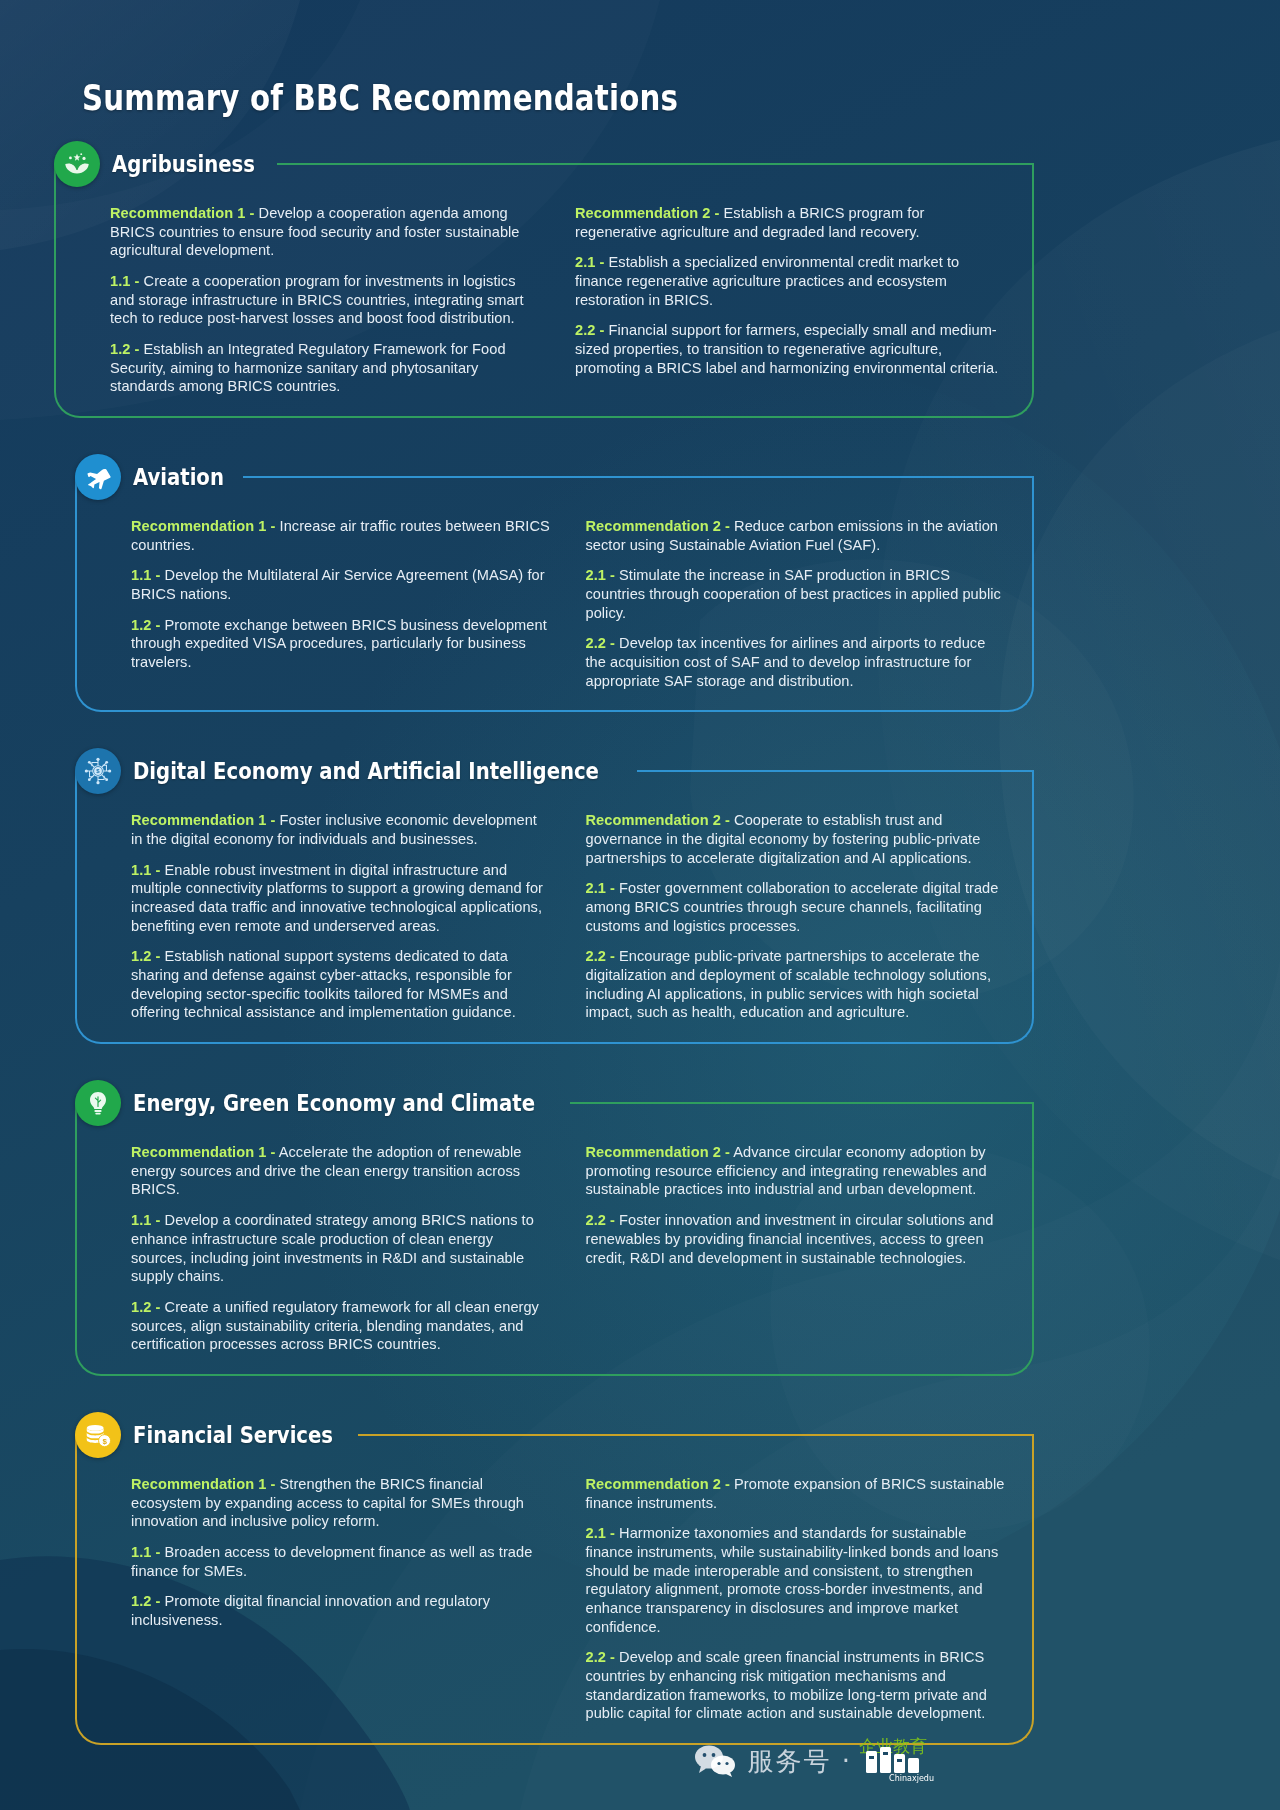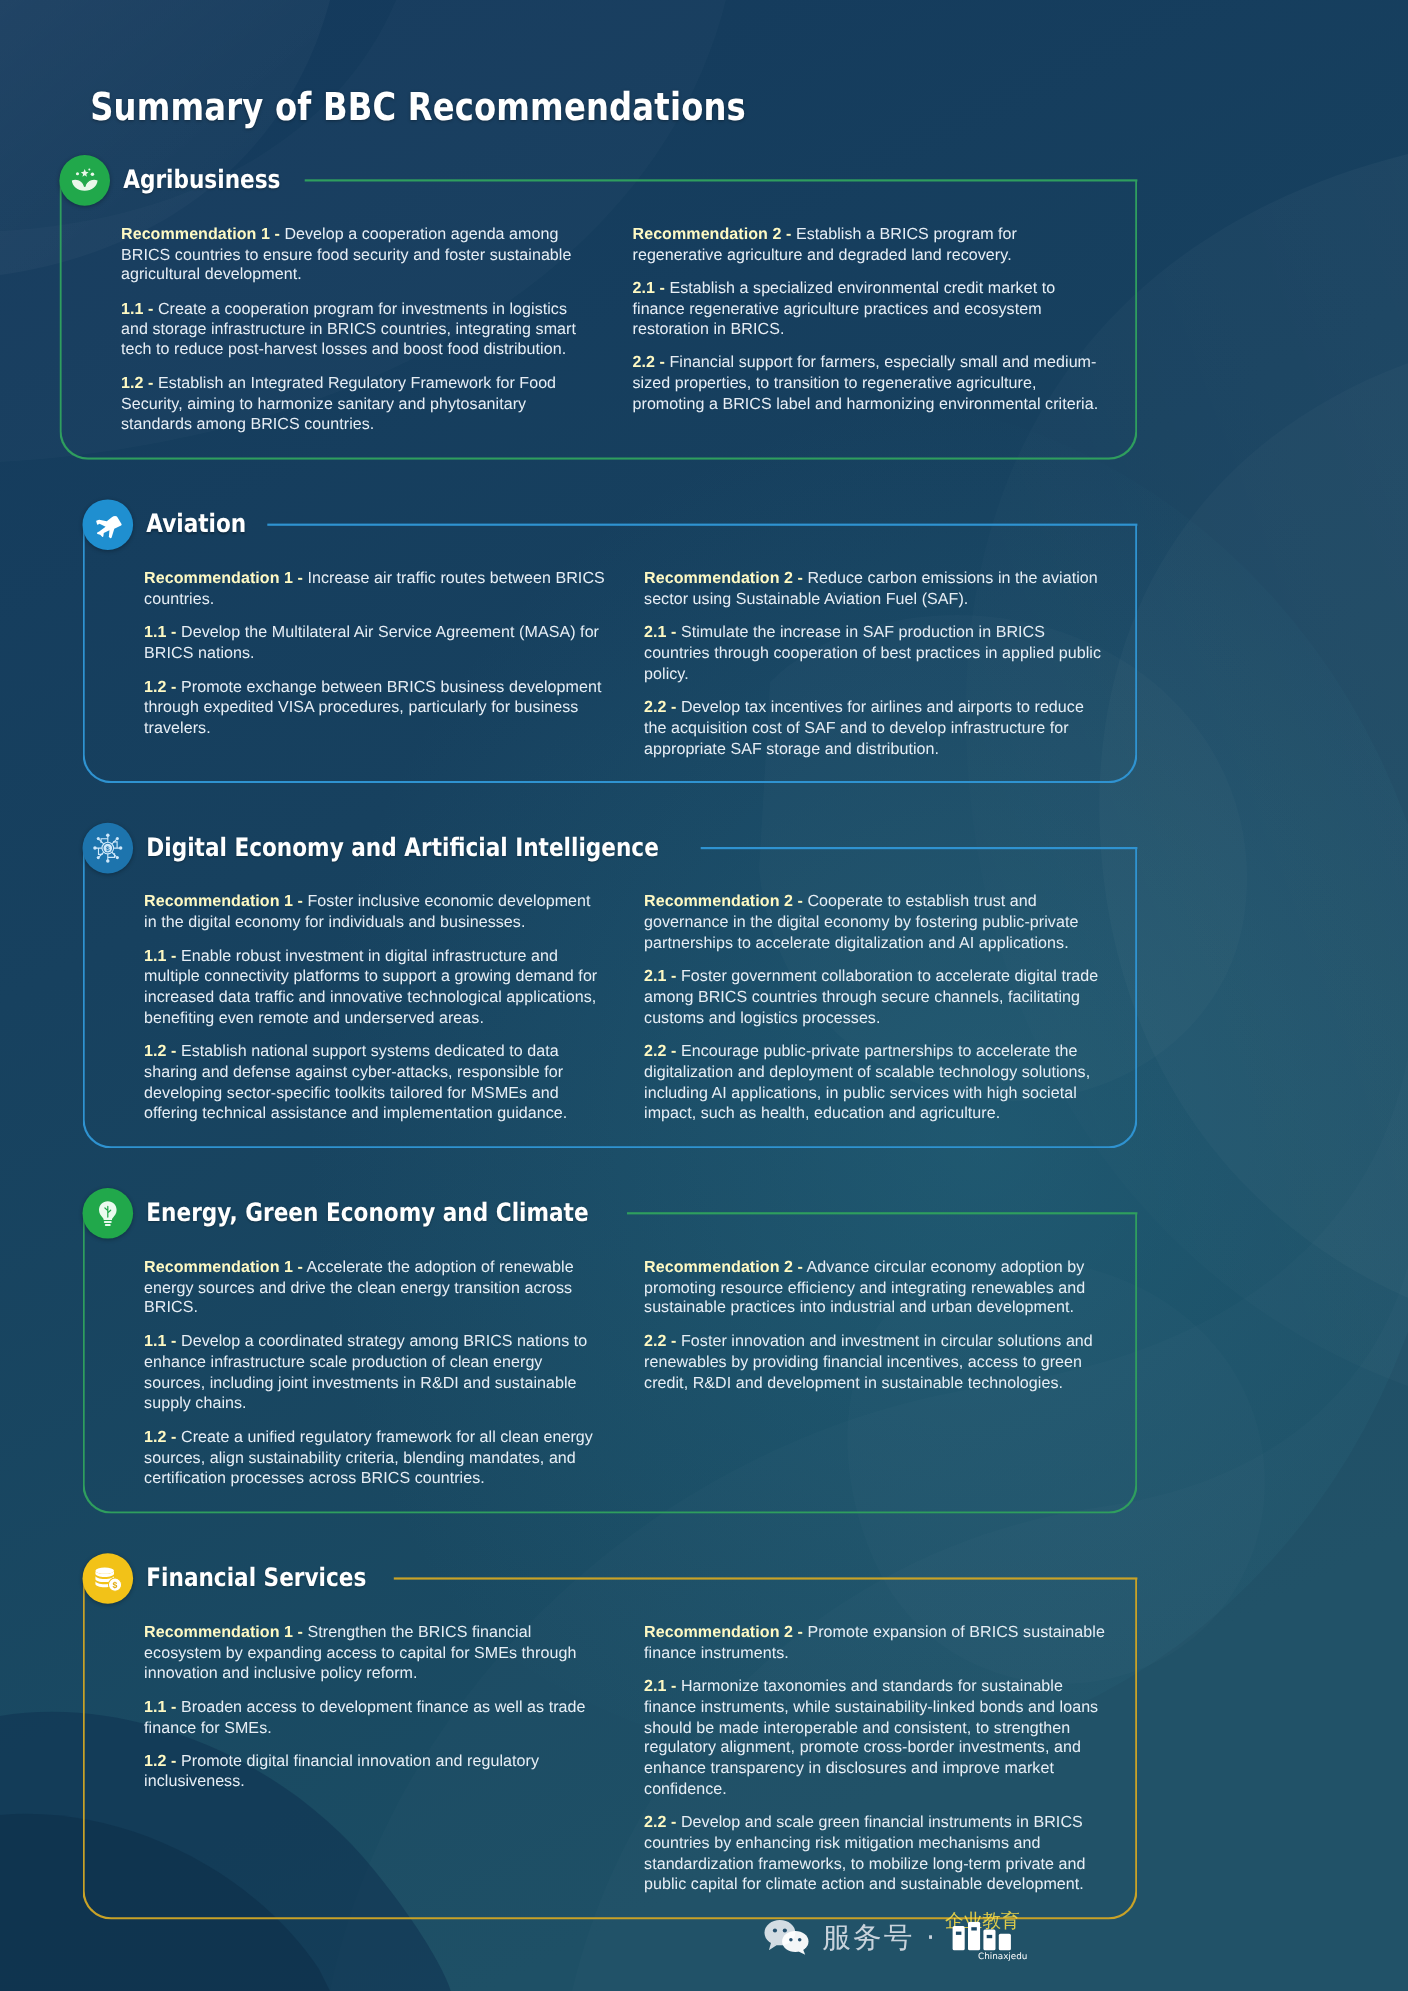--- a/index.html
+++ b/index.html
@@ -118,21 +118,21 @@
   p.item {
     font-size: 14.6px;
     line-height: 1.28;
     color: #e7eef5;
     margin-bottom: 12px;
     letter-spacing: 0.05px;
   }
   p.item:last-child { margin-bottom: 0; }
   p.item b {
     font-weight: 700;
-    color: #fef9c3;
+    color: #bef264;
   }
 
   
   .footer {
     position: absolute;
     left: 0; right: 0;
     bottom: 18px;
     height: 62px;
     display: flex;
     align-items: center;
@@ -151,21 +151,21 @@
   .logo-badge {
     position: relative;
     width: 82px; height: 40px;
     display: flex; align-items: center; justify-content: center;
   }
   .logo-cn {
     position: absolute;
     top: -6px; left: 0; right: 0;
     text-align: center;
     font-size: 17px;
-    color: #fde047;
+    color: #84cc16;
     font-family: Liberation Serif, serif;
     white-space: nowrap;
     opacity: .85;
   }
   .logo-mark {
     position: relative;
     z-index: 2;
     display: flex; align-items: center; gap: 3px;
     color: #ffffff;
   }

